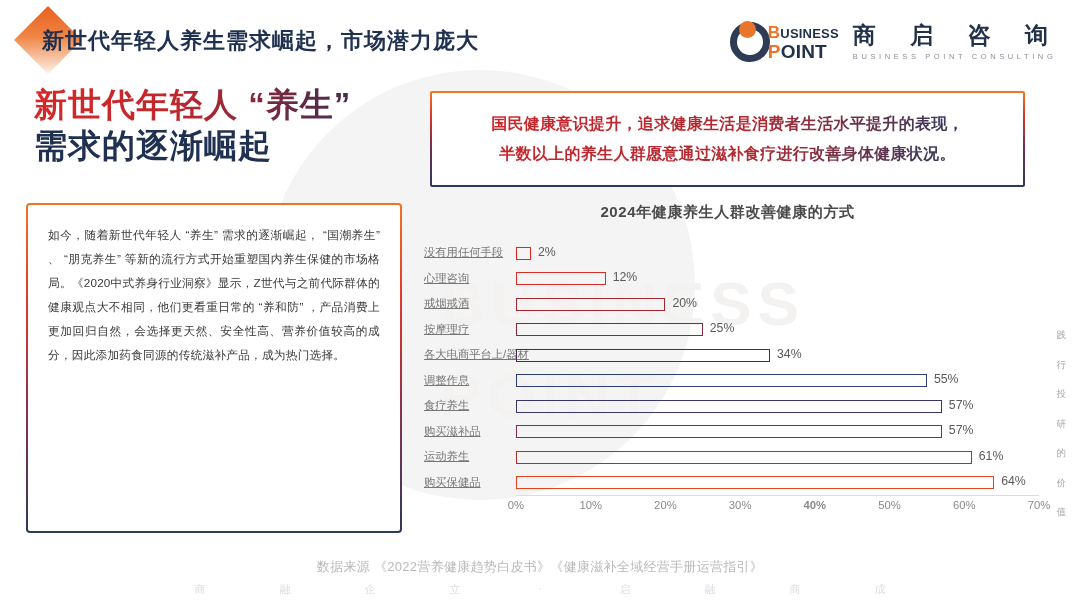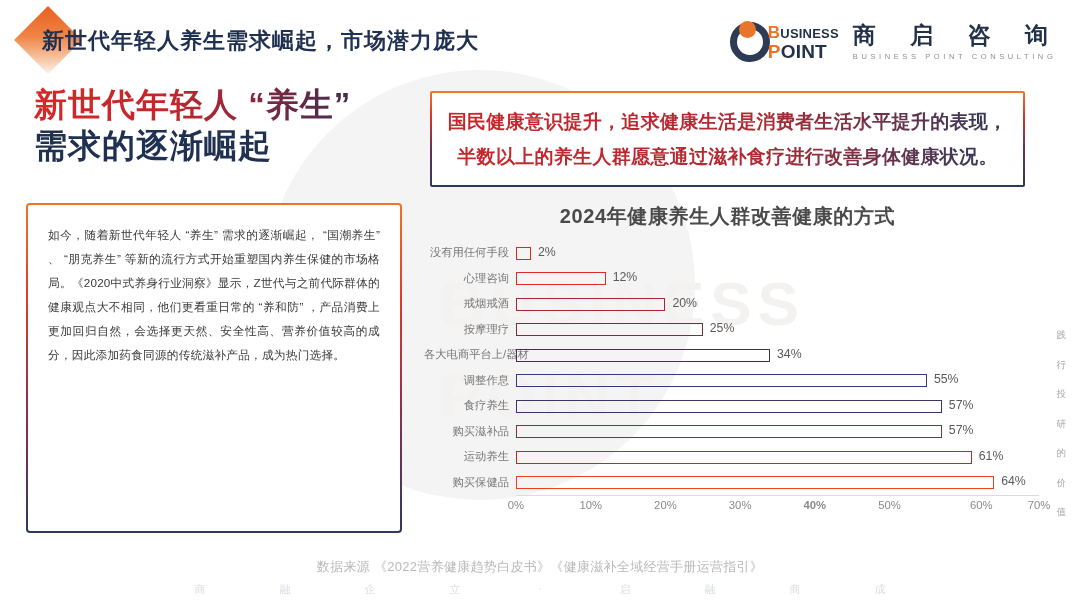--- a/index.html
+++ b/index.html
@@ -123,44 +123,45 @@
   
   .callout{
     position:absolute;left:430px;top:91px;width:595px;height:96px;z-index:4;
     border:2px solid transparent;border-radius:2px;
     background-image:linear-gradient(#ffffff,#ffffff),
                      linear-gradient(180deg,#ef7a23 0%,#d8392b 25%,#6b3050 60%,#2c3a5c 100%);
     background-origin:border-box;background-clip:padding-box,border-box;
     display:flex;flex-direction:column;justify-content:center;align-items:center;
   }
   .callout div{
-    font-size:19px;font-weight:bold;line-height:1.85;letter-spacing:.3px;
+    font-size:16px;font-weight:bold;line-height:1.85;letter-spacing:.3px;
     background:linear-gradient(90deg,#c8262b 0%,#b02a33 55%,#2c3a5c 100%);
     -webkit-background-clip:text;background-clip:text;
     -webkit-text-fill-color:transparent;color:#c8262b;
     white-space:nowrap;
   }
 
   .chart-title{
     position:absolute;left:430px;top:203px;width:595px;z-index:4;
-    text-align:center;font-size:20px;font-weight:bold;color:#4a4a4a;
+    text-align:center;font-size:15px;font-weight:bold;color:#4a4a4a;
     letter-spacing:.6px;
   }
 
   
   .chart{
     position:absolute;left:424px;top:240px;width:615px;height:300px;z-index:4;
   }
   .bar-row{
     position:relative;height:25.5px;display:flex;align-items:center;
   }
   .bar-label{
-    width:92px;text-align:right;font-size:11.3px;color:#777;
+    width:92px;text-align:left;font-size:11.3px;color:#777;
     white-space:nowrap;padding-right:7px;flex:none;
     overflow:visible;
+    text-decoration:underline;
   }
   .bar-track{ position:relative;flex:1;height:25.5px; }
   .bar{
     position:absolute;left:0;top:6.5px;height:13px;
     background:transparent;border:1.6px solid #e03224;
     box-sizing:border-box;
   }
   .bar-val{
     position:absolute;top:4.5px;font-size:12.3px;color:#5a5a5a;white-space:nowrap;
   }
@@ -312,21 +313,21 @@
       </div>
     </div>
   <div class="axis"></div>
   <div class="ticks" id="ticks">
       <div class="tick" style="left: 0%;">0%</div>
       <div class="tick" style="left: 14.2857%;">10%</div>
       <div class="tick" style="left: 28.5714%;">20%</div>
       <div class="tick" style="left: 42.8571%;">30%</div>
       <div class="tick" style="left: 57.1429%; font-weight: bold;">40%</div>
       <div class="tick" style="left: 71.4286%;">50%</div>
-      <div class="tick" style="left: 85.7143%; margin-left: 17px;">60%</div>
+      <div class="tick" style="left: 85.7143%;">60%</div>
       <div class="tick" style="left: 100%;">70%</div>
     </div>
 </div>
 
 <div class="vtext" id="vtext">
     <span>践</span>
     <span>行</span>
     <span>投</span>
     <span>研</span>
     <span>的</span>

